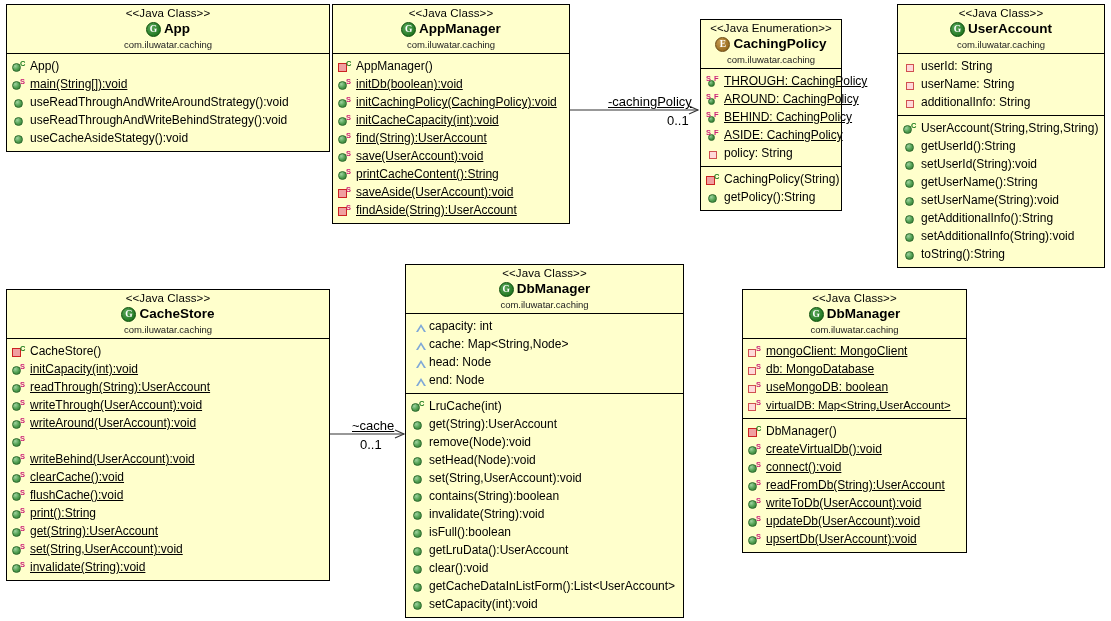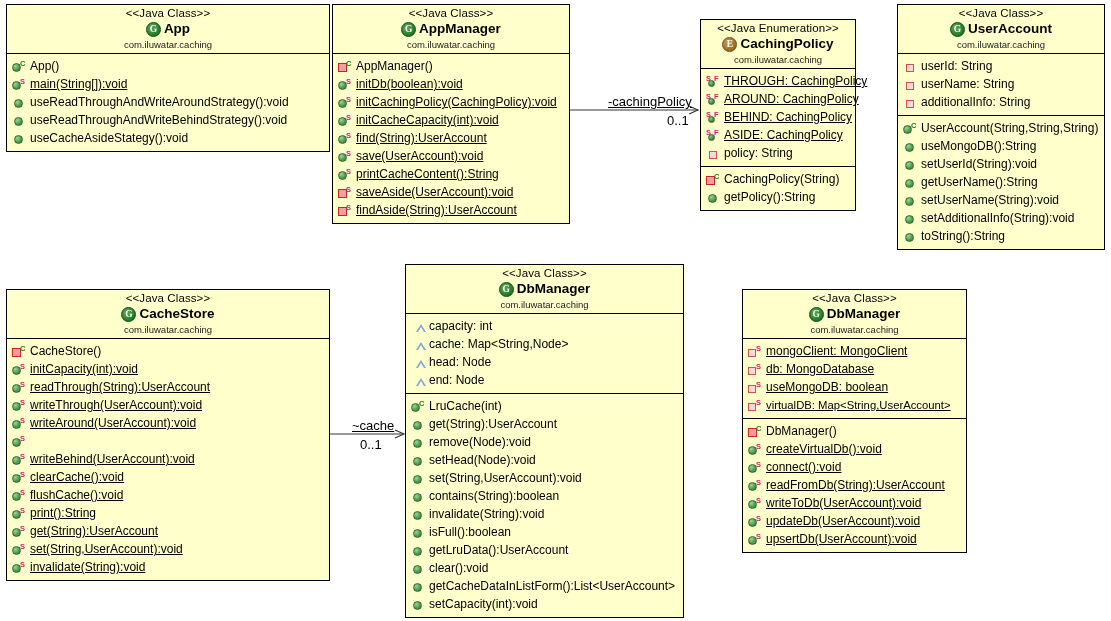--- a/index.html
+++ b/index.html
@@ -339,21 +339,21 @@
       <div class="uml-member static">
           <span class="mi">
             <span class="shape square-priv"></span>
             <span class="sup sup-s">S</span>
           </span>
           <span class="mtext">findAside(String):UserAccount</span>
         </div>
     </div>
   </div>
 
-  <div class="uml-class" style="left:700px; top:19px; width:156px;">
+  <div class="uml-class" style="left:700px; top:19px; width:142px;">
     <div class="uml-header">
       <div class="uml-stereotype">&lt;&lt;Java Enumeration&gt;&gt;</div>
       <div class="uml-title-row">
         <span class="type-icon enum-icon">
             <span class="glyph">E</span>
           </span>
         <span class="uml-name">CachingPolicy</span>
       </div>
       <div class="uml-package">com.iluwatar.caching</div>
     </div>
@@ -450,39 +450,45 @@
           <span class="mi">
             <span class="shape sphere-pub"></span>
             <span class="sup sup-c">C</span>
           </span>
           <span class="mtext">UserAccount(String,String,String)</span>
         </div>
       <div class="uml-member">
           <span class="mi">
             <span class="shape sphere-pub" style="left:2px"></span>
           </span>
-          <span class="mtext">useMongoDB():String</span>
+          <span class="mtext">getUserId():String</span>
         </div>
       <div class="uml-member">
           <span class="mi">
             <span class="shape sphere-pub" style="left:2px"></span>
           </span>
           <span class="mtext">setUserId(String):void</span>
         </div>
       <div class="uml-member">
           <span class="mi">
             <span class="shape sphere-pub" style="left:2px"></span>
           </span>
           <span class="mtext">getUserName():String</span>
         </div>
       <div class="uml-member">
           <span class="mi">
             <span class="shape sphere-pub" style="left:2px"></span>
           </span>
           <span class="mtext">setUserName(String):void</span>
+        </div>
+      <div class="uml-member">
+          <span class="mi">
+            <span class="shape sphere-pub" style="left:2px"></span>
+          </span>
+          <span class="mtext">getAdditionalInfo():String</span>
         </div>
       <div class="uml-member">
           <span class="mi">
             <span class="shape sphere-pub" style="left:2px"></span>
           </span>
           <span class="mtext">setAdditionalInfo(String):void</span>
         </div>
       <div class="uml-member">
           <span class="mi">
             <span class="shape sphere-pub" style="left:2px"></span>

